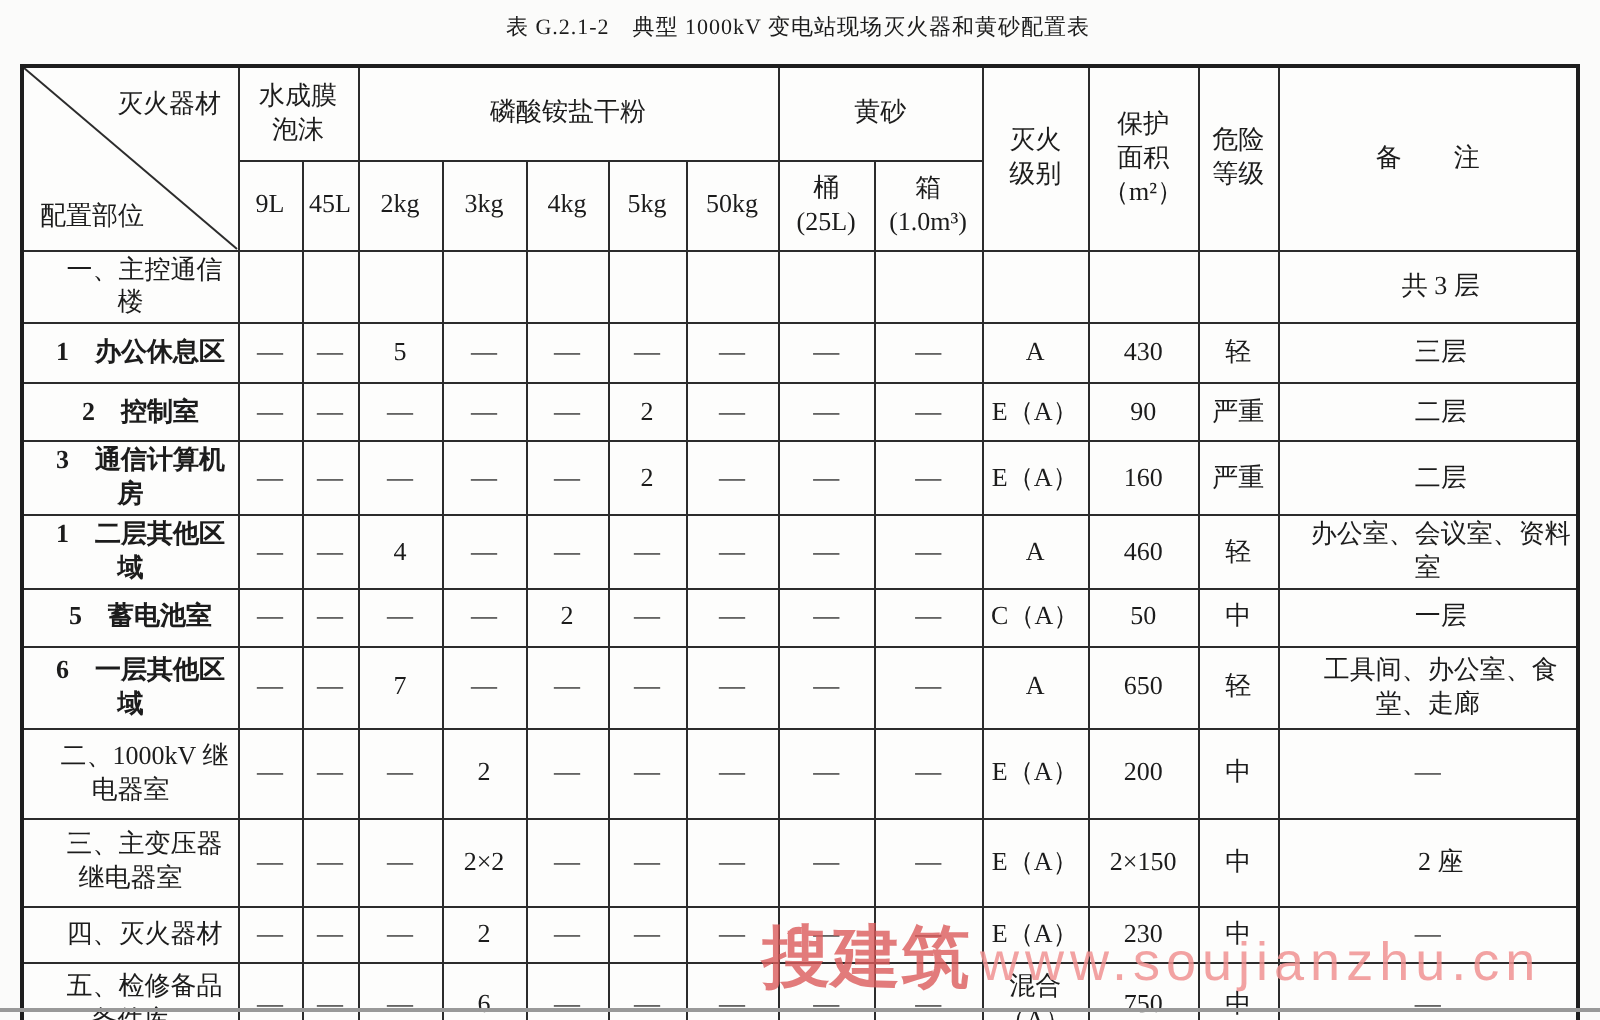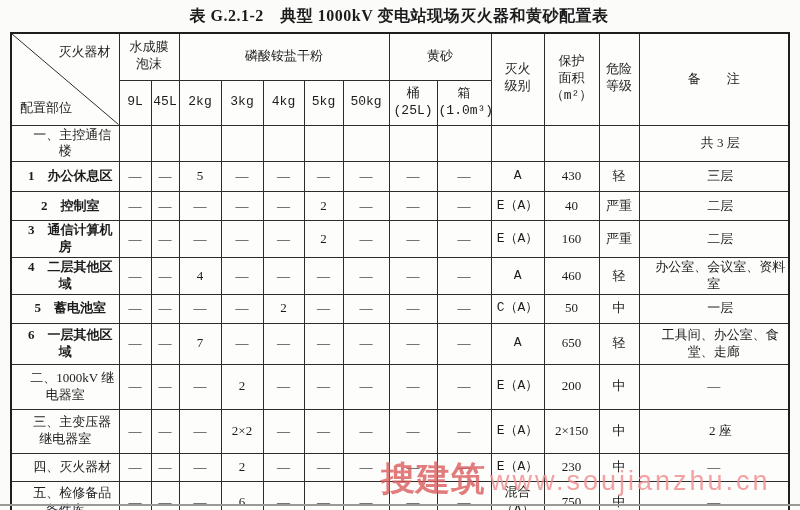--- a/index.html
+++ b/index.html
@@ -3,33 +3,33 @@
 <meta charset="utf-8">
 <style>
   html,body{margin:0;padding:0;}
   body{
     width:800px;height:510px;position:relative;overflow:hidden;
     background:#fbfbfa;color:#1c1c1c;
     font-family:"Liberation Serif","DejaVu Serif",serif;
   }
   .title{
     position:absolute;top:6px;left:10px;width:778px;
-    text-align:center;font-weight:bold;font-size:16px;letter-spacing:.5px;
+    text-align:center;font-weight:normal;font-size:11px;letter-spacing:.5px;
   }
   table.cfg{
     position:absolute;top:32px;left:10px;width:778px;
     border-collapse:collapse;table-layout:fixed;background:#fdfdfc;
     border:2px solid #1e1e1e;
   }
   .cfg td,.cfg th{
     border:1px solid #2c2c2c;font-size:13px;font-weight:normal;
     text-align:center;vertical-align:middle;padding:1px;line-height:1.3;
     overflow:hidden;
   }
-  .pre{white-space:pre-line;font-family:Liberation Mono, monospace;}
+  .pre{white-space:pre-line;}
   .label{text-align:left;padding:2px 2px 2px 4px;}
   .label.section{text-indent:14px;}
   .label.item{text-indent:10px;font-weight:bold;}
   .remark{text-align:left;padding-left:5px;text-indent:13px;}
   .remark.center{text-align:center;text-indent:0;padding-left:1px;}
   .corner{position:relative;padding:0;}
   .corner svg{position:absolute;left:0;top:0;width:100%;height:100%;display:block;}
   .corner .ct{position:absolute;top:10px;right:8px;}
   .corner .cb{position:absolute;bottom:8px;left:8px;}
   .watermark{
@@ -137,42 +137,42 @@
         <td>—</td>
         <td>—</td>
         <td>—</td>
         <td>—</td>
         <td>—</td>
         <td>2</td>
         <td>—</td>
         <td>—</td>
         <td>—</td>
         <td class="pre">E（A）</td>
-        <td>40</td>
+        <td>90</td>
         <td>严重</td>
         <td class="remark">二层</td>
       </tr>
       <tr style="height: 28px;">
         <td class="label item">3　通信计算机房</td>
         <td>—</td>
         <td>—</td>
         <td>—</td>
         <td>—</td>
         <td>—</td>
         <td>2</td>
         <td>—</td>
         <td>—</td>
         <td>—</td>
         <td class="pre">E（A）</td>
         <td>160</td>
         <td>严重</td>
         <td class="remark">二层</td>
       </tr>
       <tr style="height: 28px;">
-        <td class="label item">4　二层其他区域</td>
+        <td class="label item">1　二层其他区域</td>
         <td>—</td>
         <td>—</td>
         <td>4</td>
         <td>—</td>
         <td>—</td>
         <td>—</td>
         <td>—</td>
         <td>—</td>
         <td>—</td>
         <td class="pre">A</td>

